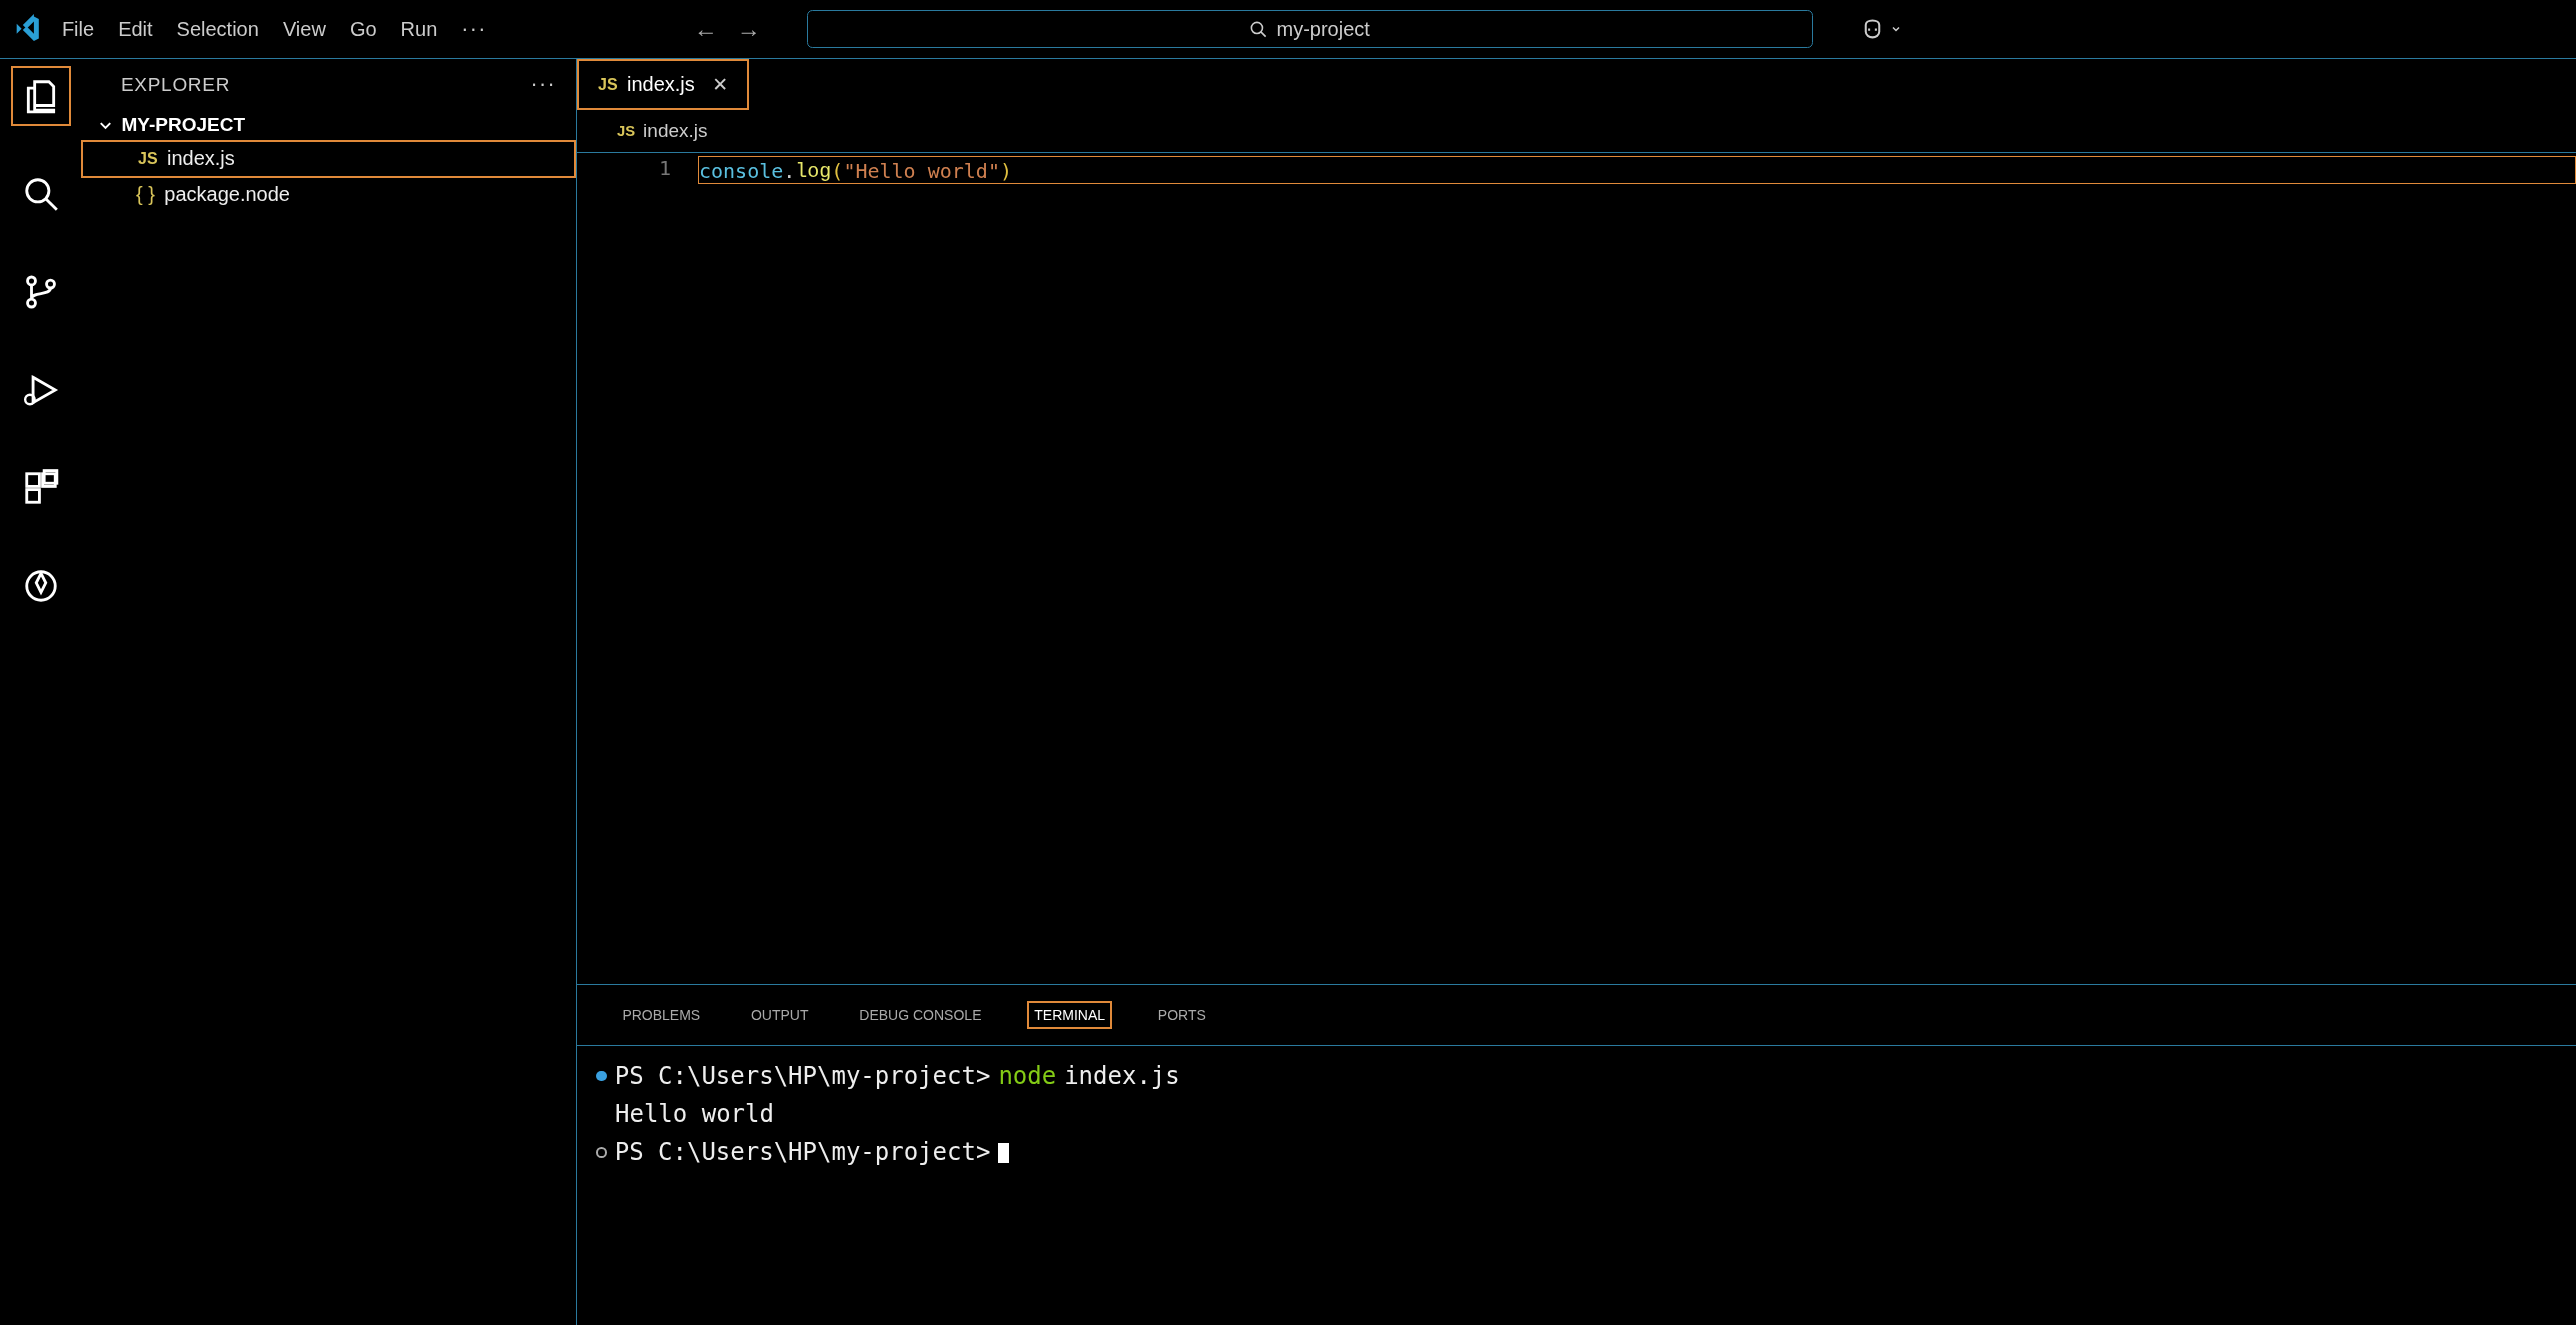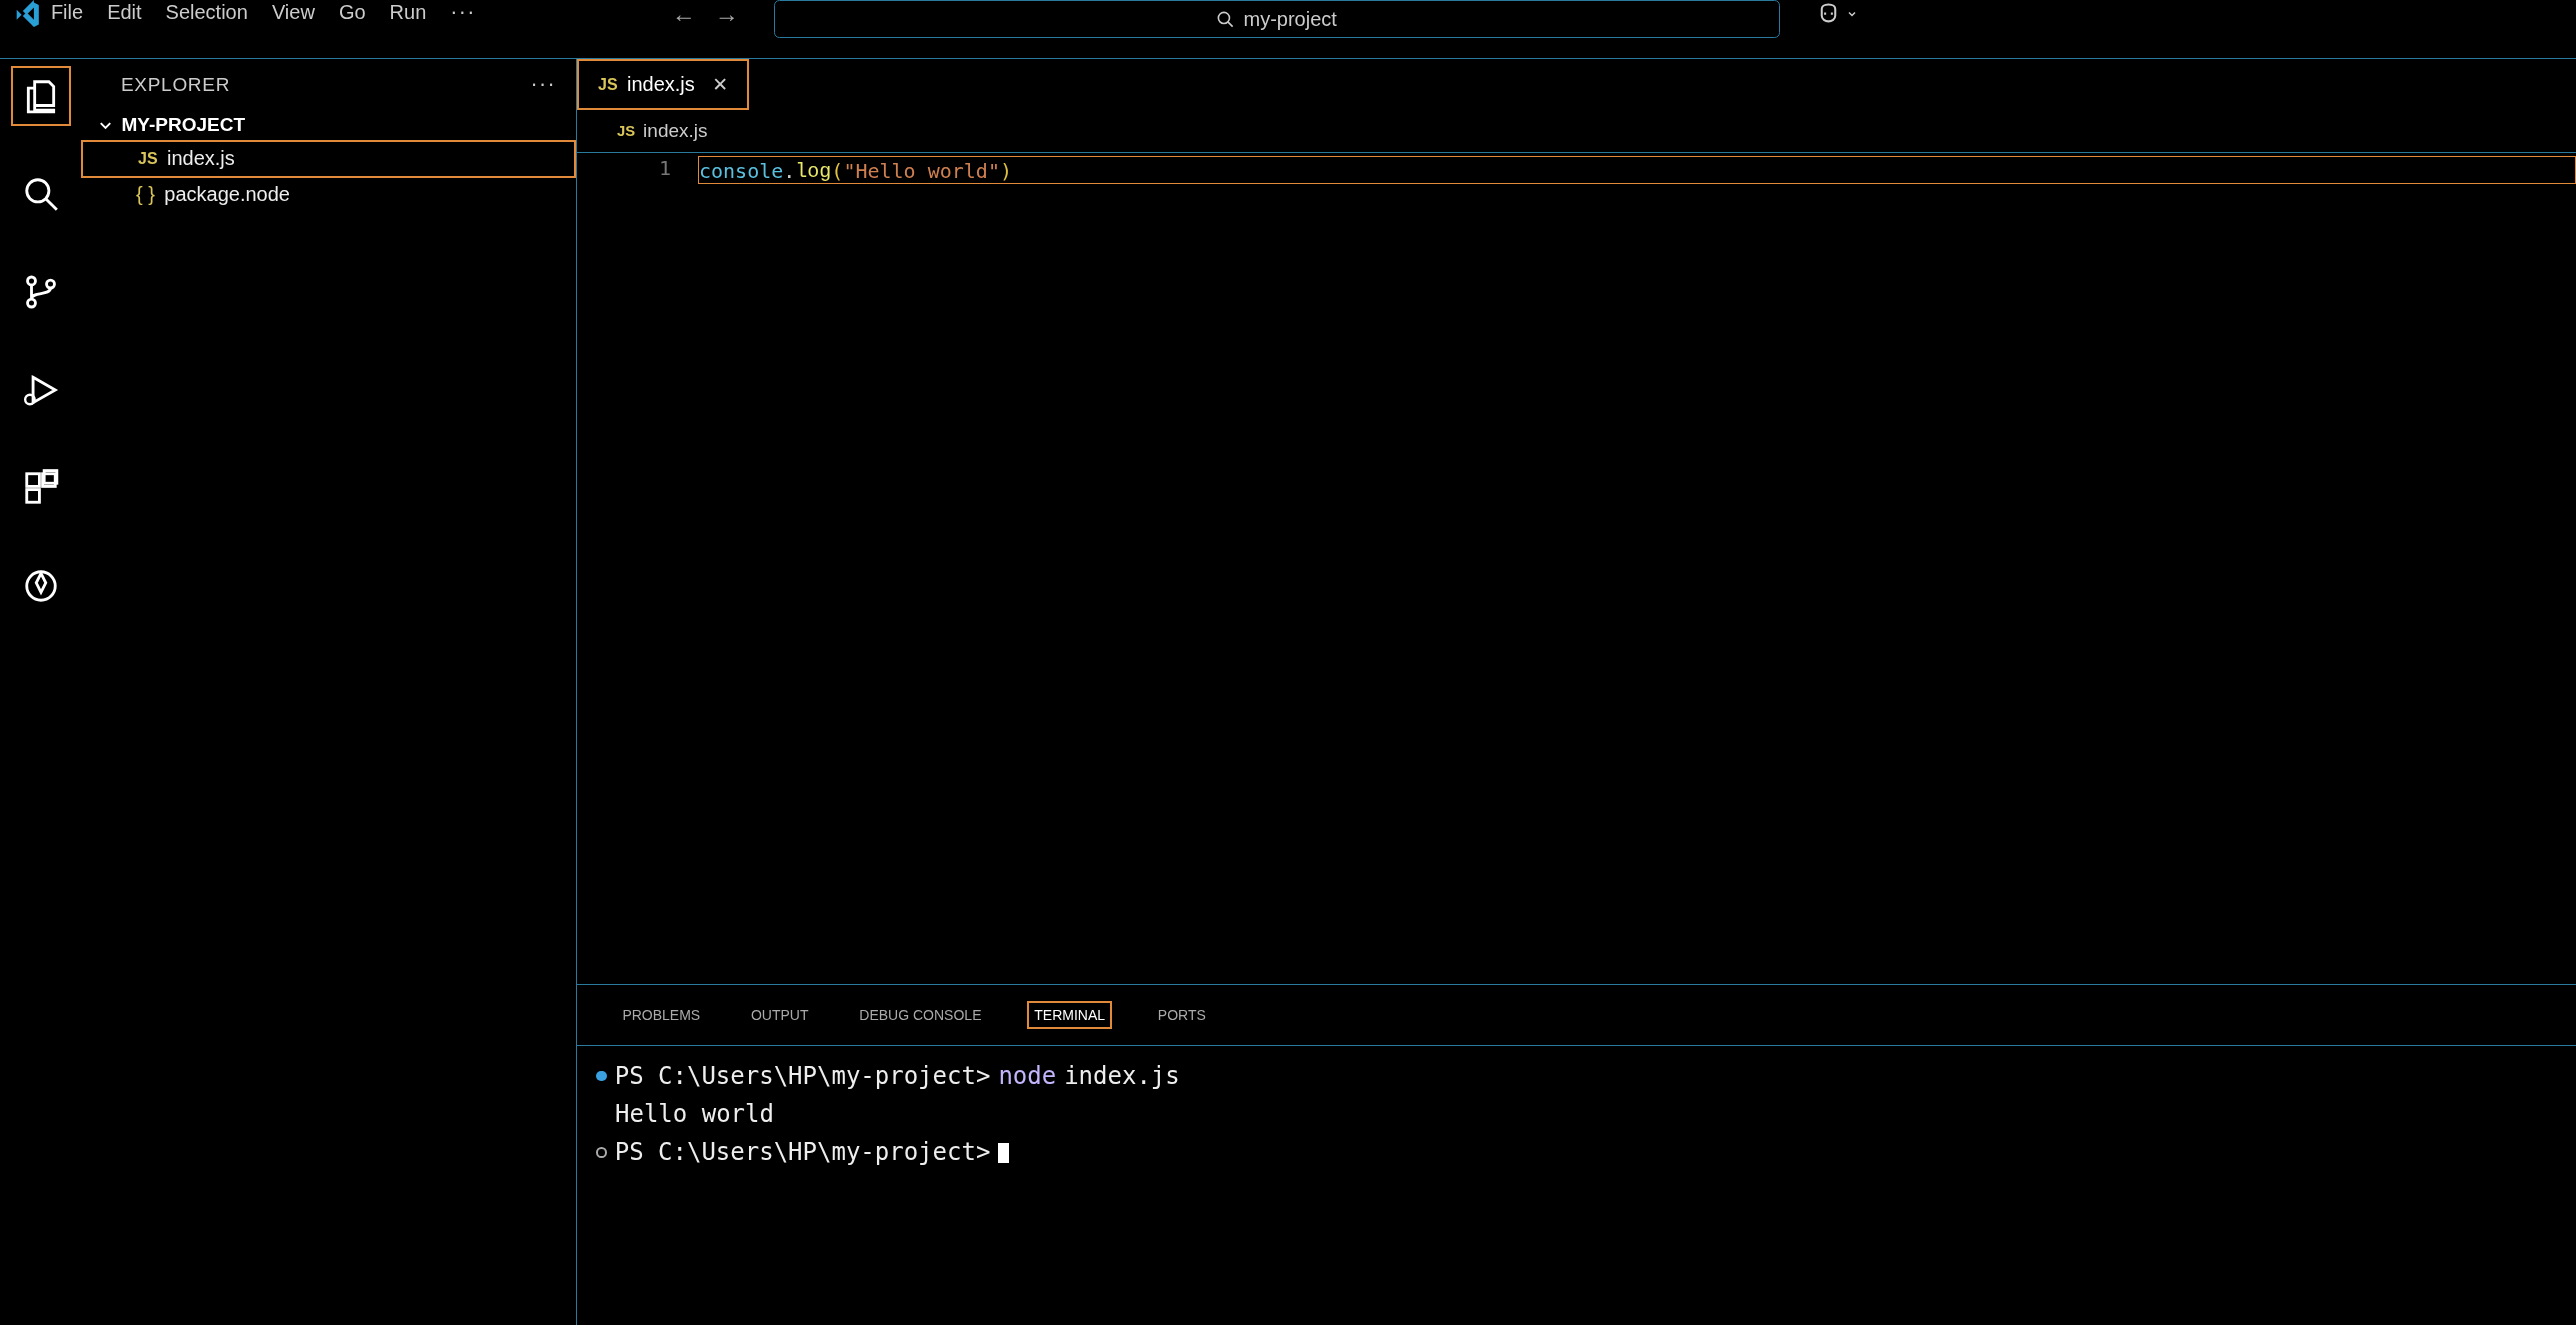--- a/index.html
+++ b/index.html
@@ -10,24 +10,24 @@
   font-size: 19px;
   width: 2576px;
   height: 1326px;
   overflow: hidden;
 }
 .root { display: flex; flex-direction: column; height: 100%; }
 
 
 .titlebar {
   display: flex;
-  align-items: flex-start;
+  align-items: center;
   height: 58px;
   padding: 0 13.4px;
-  gap: 8px;
+  gap: 19px;
 }
 .vscode-logo { width: 29.5px; height: 29.5px; display: flex; align-items: center; justify-content: center; }
 .menu-items { display: flex; gap: 24px; align-items: center; }
 .menu-item { color: #ccc; cursor: pointer; font-size: 20px; }
 .menu-more { color: #ccc; font-size: 21.5px; letter-spacing: 1.3px; cursor: pointer; }
 .nav-arrows { display: flex; gap: 19px; margin-left: 188px; align-items: center; }
 .nav-arrow { color: #aaa; font-size: 24px; cursor: pointer; }
 .search-box {
   flex: 1;
   max-width: 1006px;
@@ -180,21 +180,21 @@
   flex: 1;
   padding: 10.7px 0 0 19px;
   font-family: 'Consolas', monospace;
   font-size: 24px;
   color: #eee;
 }
 .term-line { display: flex; align-items: center; gap: 8px; line-height: 1.6; }
 .term-dot-blue { width: 10.7px; height: 10.7px; background: #3aa0e0; border-radius: 50%; }
 .term-dot-hollow { width: 10.7px; height: 10.7px; border: 2px solid #aaa; border-radius: 50%; }
 .term-prompt { color: #eee; }
-.term-cmd-node { color: #c4b5fd; }
+.term-cmd-node { color: #84cc16; }
 .term-cmd-arg { color: #eee; }
 .term-output { padding-left: 19px; color: #eee; }
 .term-cursor { display: inline-block; width: 10.7px; height: 20px; background: #fff; vertical-align: middle; }
 </style>
 </head>
 <body>
 
 <div class="root">
 
   <div class="titlebar">

